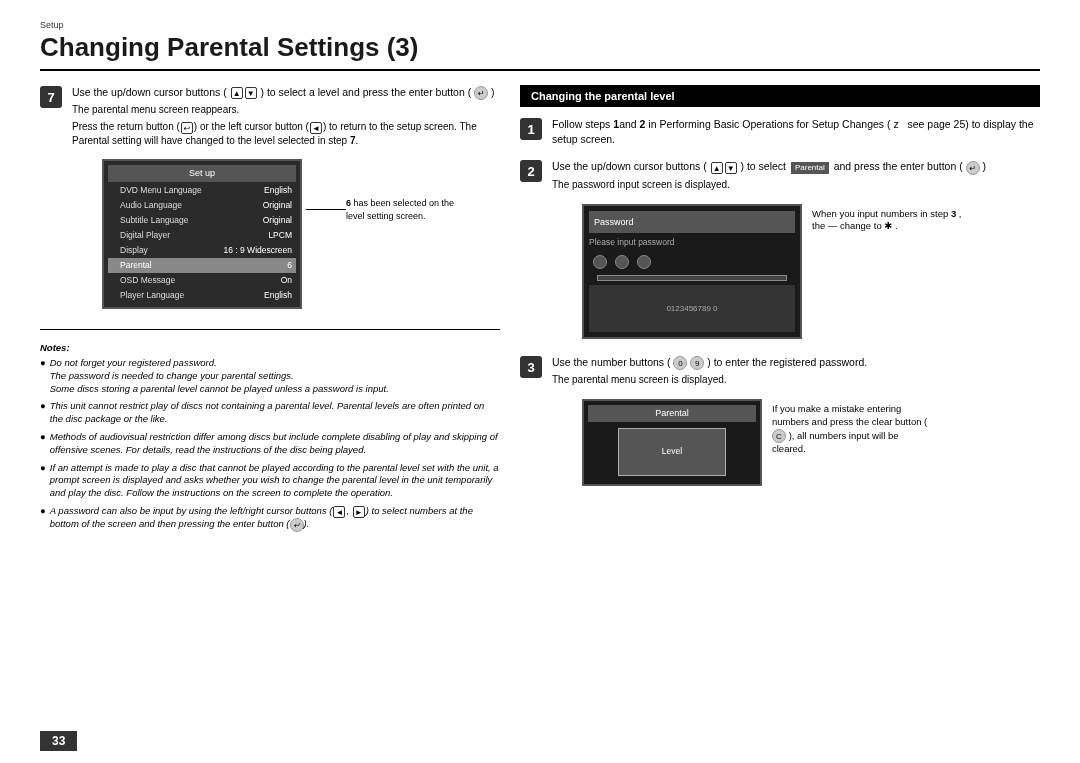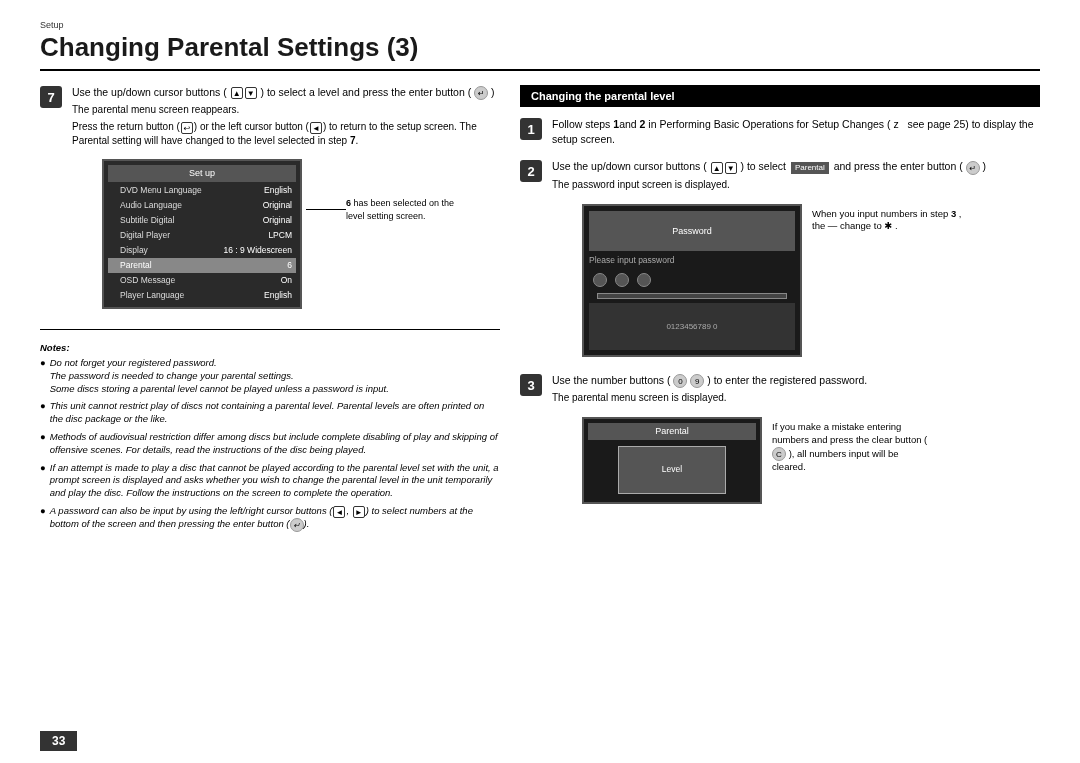--- a/index.html
+++ b/index.html
@@ -135,23 +135,22 @@
     .password-screen {
       background: #1a1a1a;
       border: 2px solid #555;
       width: 220px;
       padding: 5px;
       margin: 6px 0 6px 30px;
     }
     .password-screen-title {
       background: #555;
       color: #fff;
-      text-align: center;
       font-size: 9px;
-      padding: 14px;
+      padding: 5px;
       margin-bottom: 4px;
     }
     .password-label {
       color: #aaa;
       font-size: 8.5px;
       margin-bottom: 6px;
     }
     .password-circles {
       display: flex;
       gap: 8px;
@@ -292,21 +291,21 @@
               <div class="setup-screen-title">Set up</div>
               <div class="setup-row">
                   <span class="label">DVD Menu Language</span>
                   <span class="value">English</span>
                 </div>
               <div class="setup-row">
                   <span class="label">Audio Language</span>
                   <span class="value">Original</span>
                 </div>
               <div class="setup-row">
-                  <span class="label">Subtitle Digital</span>
+                  <span class="label">Subtitle Language</span>
                   <span class="value">Original</span>
                 </div>
               <div class="setup-row">
                   <span class="label">Digital Player</span>
                   <span class="value">LPCM</span>
                 </div>
               <div class="setup-row">
                   <span class="label">Display</span>
                   <span class="value">16 : 9 Widescreen</span>
                 </div>

